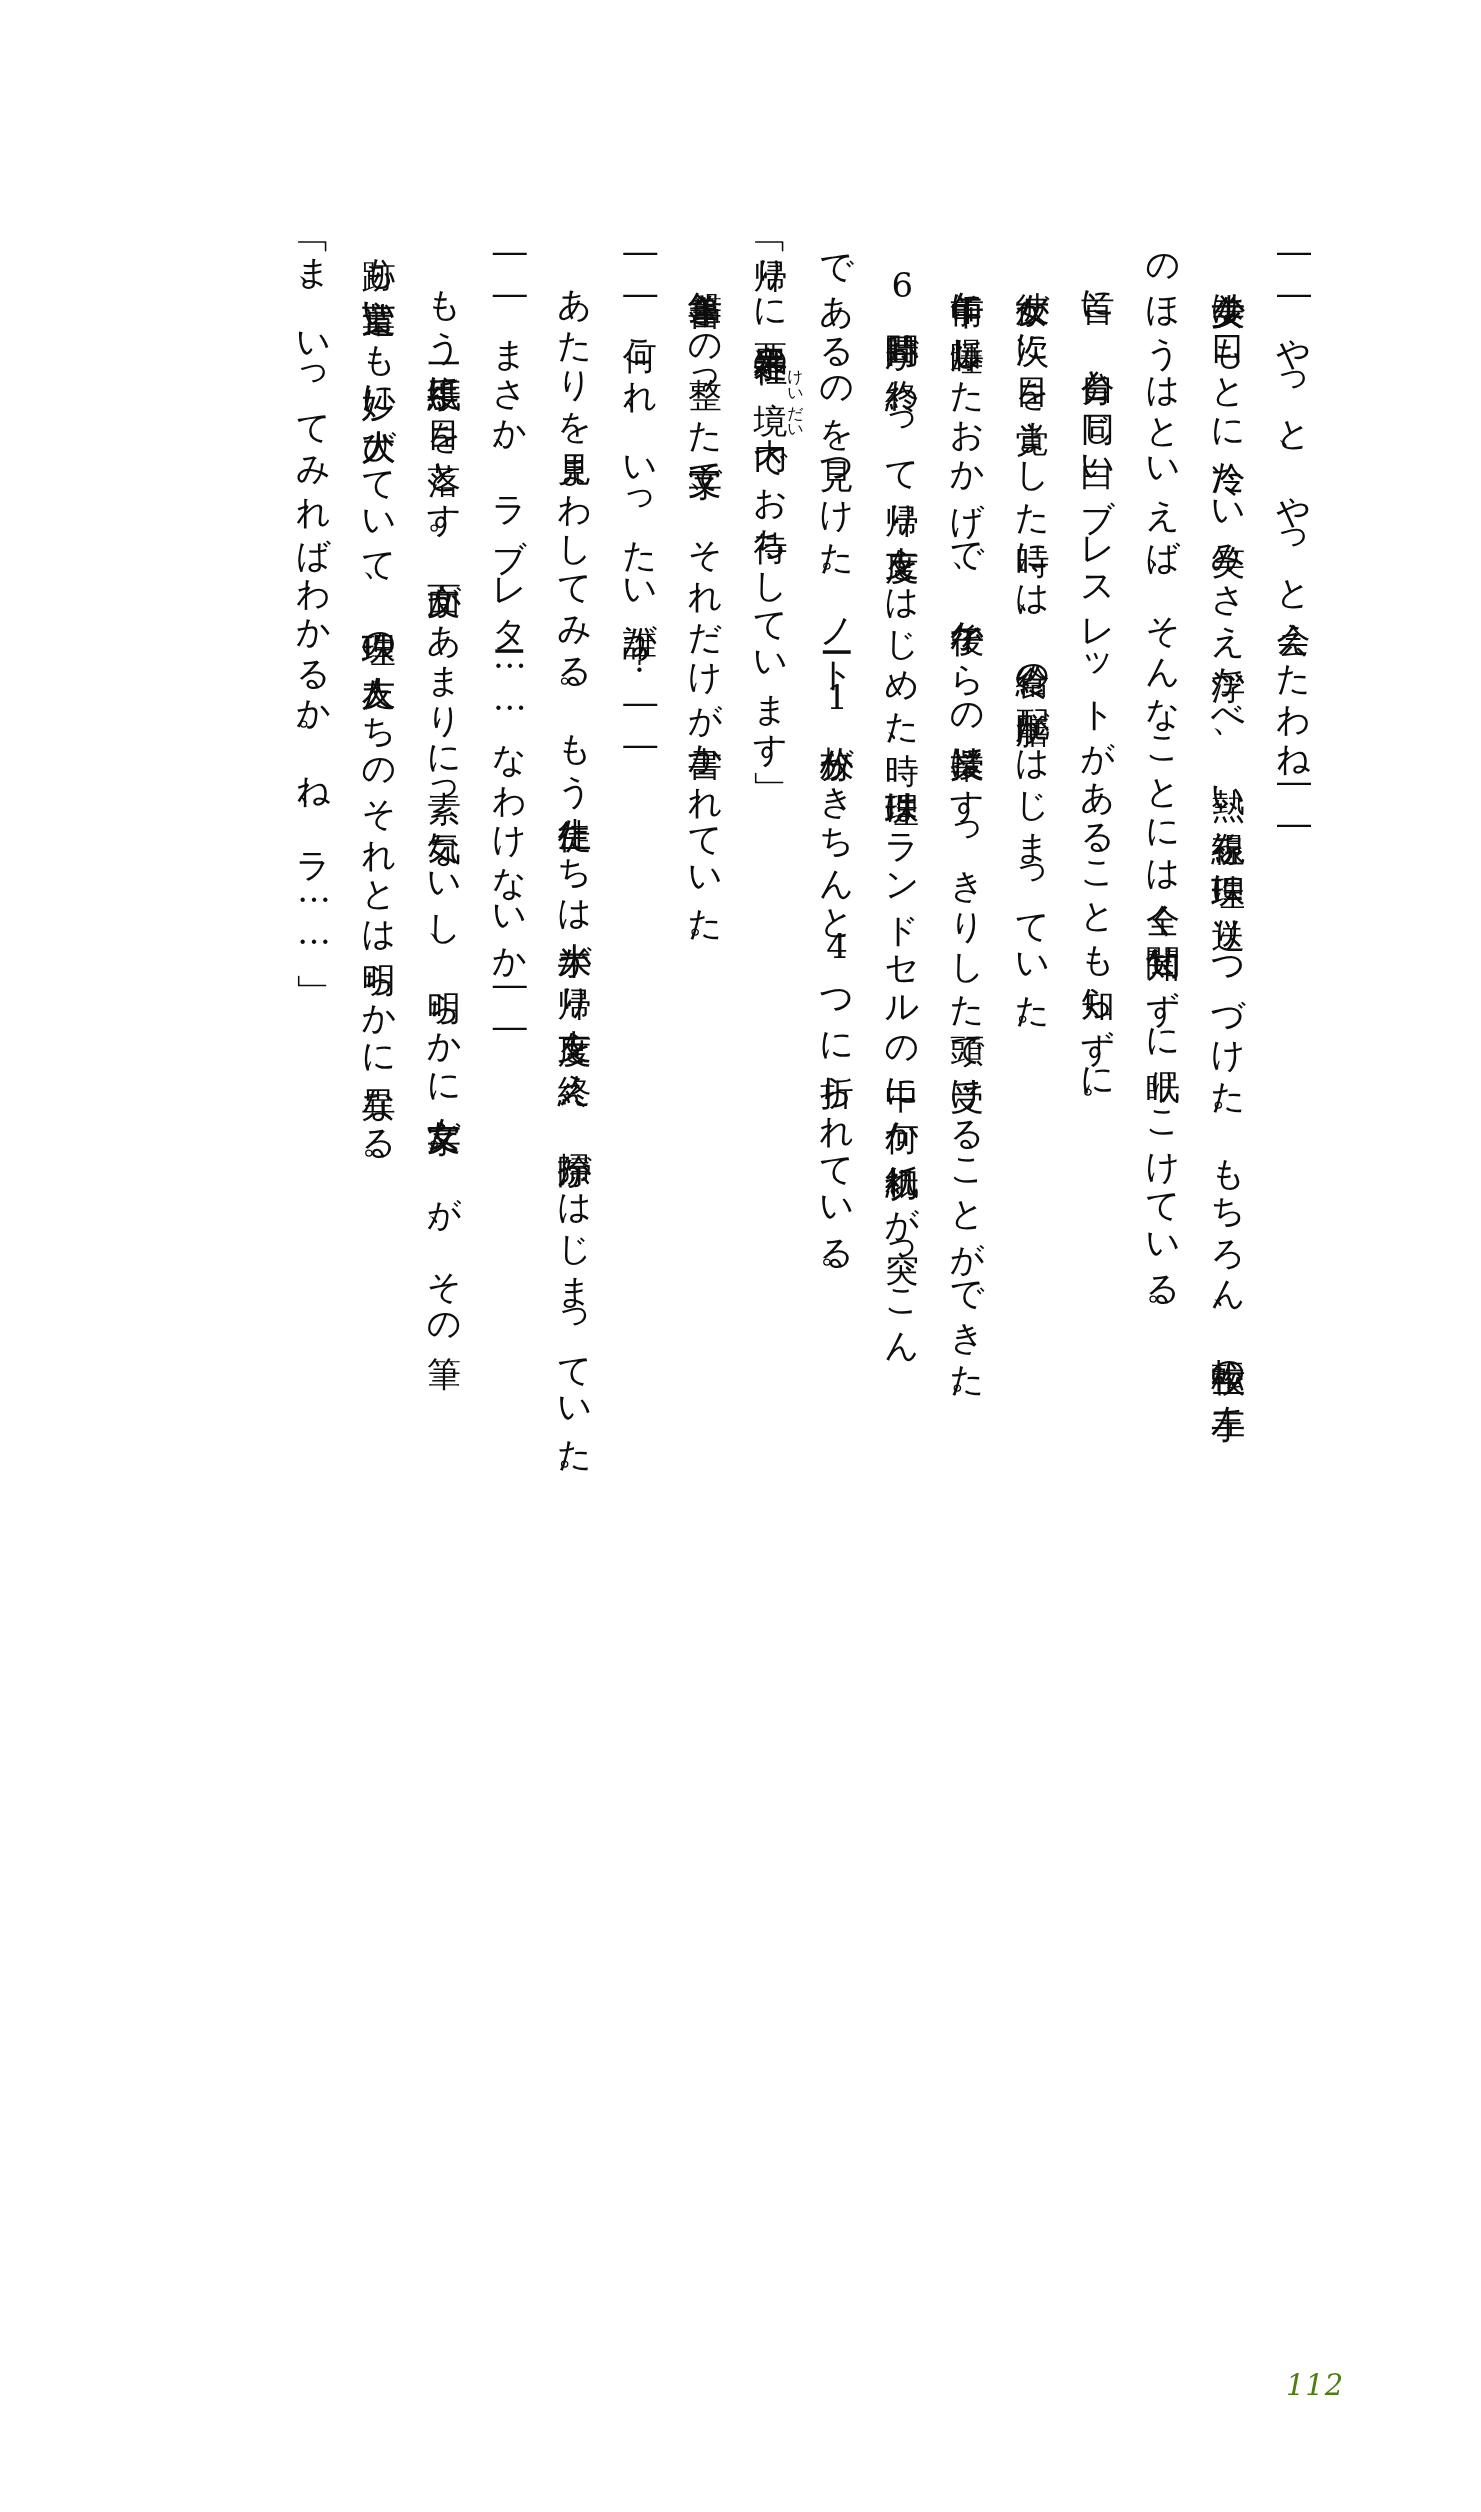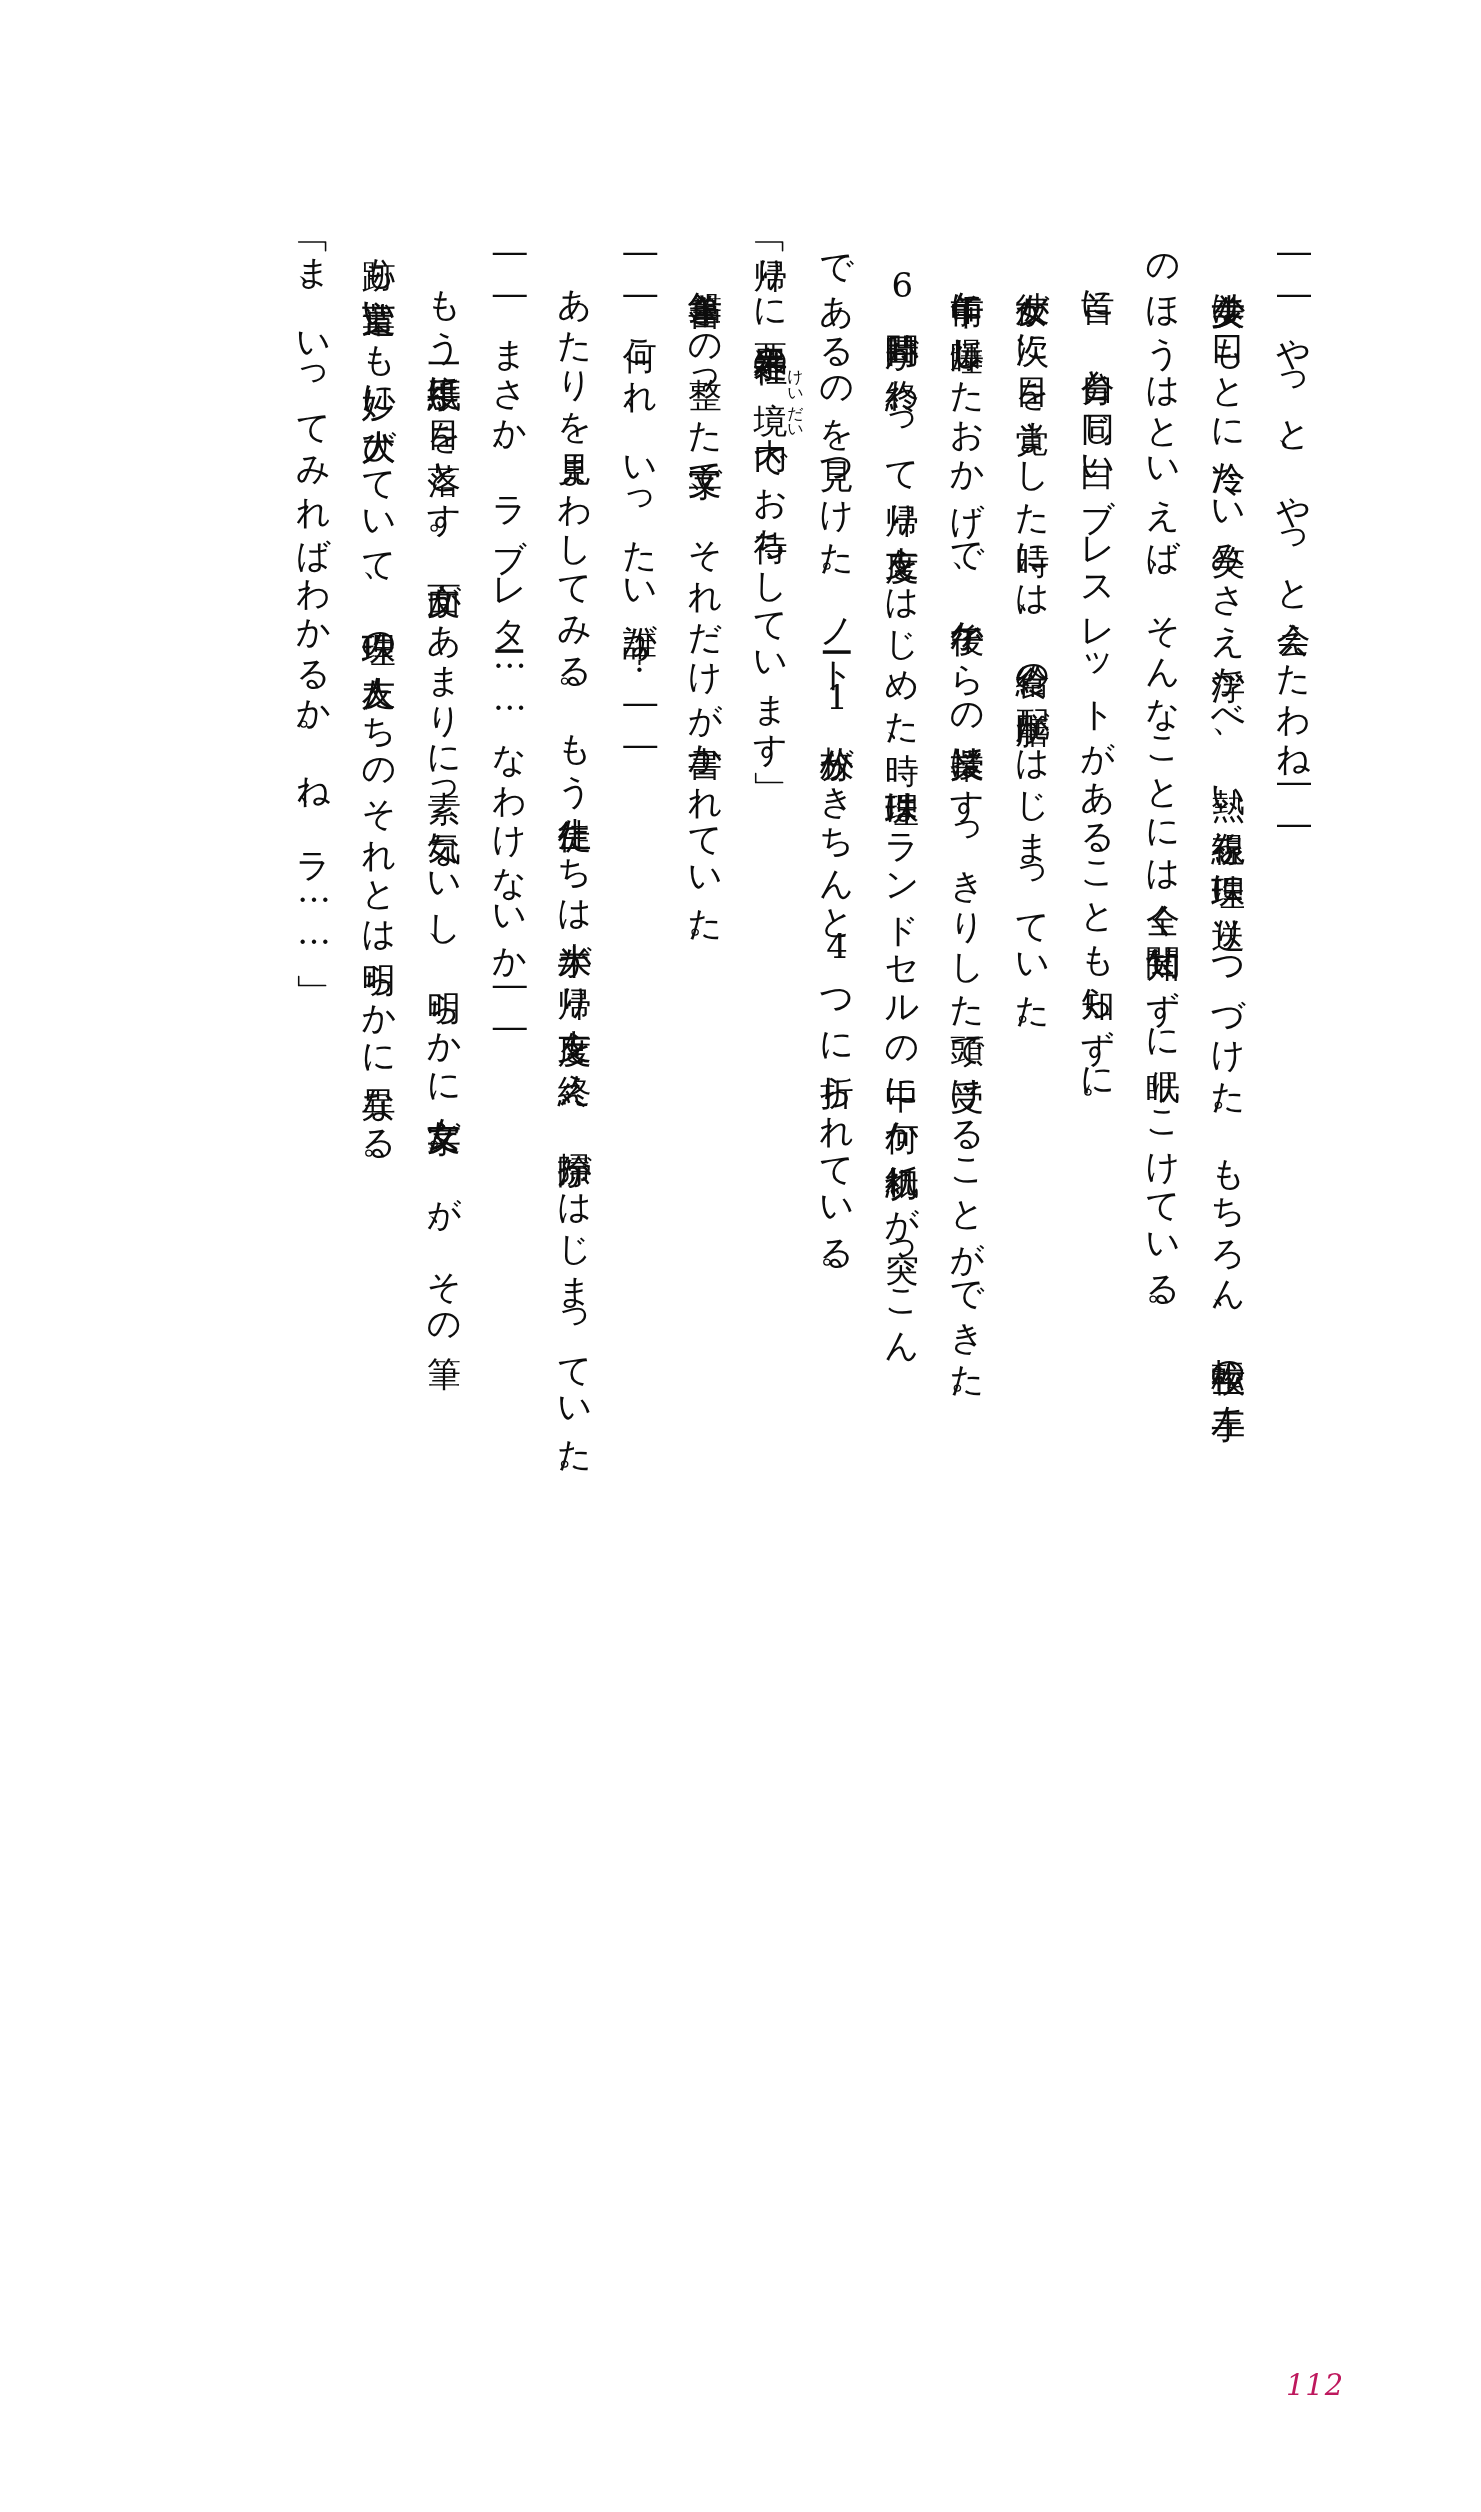--- a/index.html
+++ b/index.html
@@ -59,21 +59,21 @@
     font-weight: 400;
   }
 
   .page-number {
     position: absolute;
     right: 138px;
     bottom: 110px;
     font-family: "DejaVu Serif", "Liberation Serif", serif;
     font-style: italic;
     font-size: 29px;
-    color: #be185d;
+    color: #4d7c0f;
     letter-spacing: 0.03em;
   }
 </style>
 </head>
 <body>
 
 <div class="page">
 
   <div class="vtext">
 

